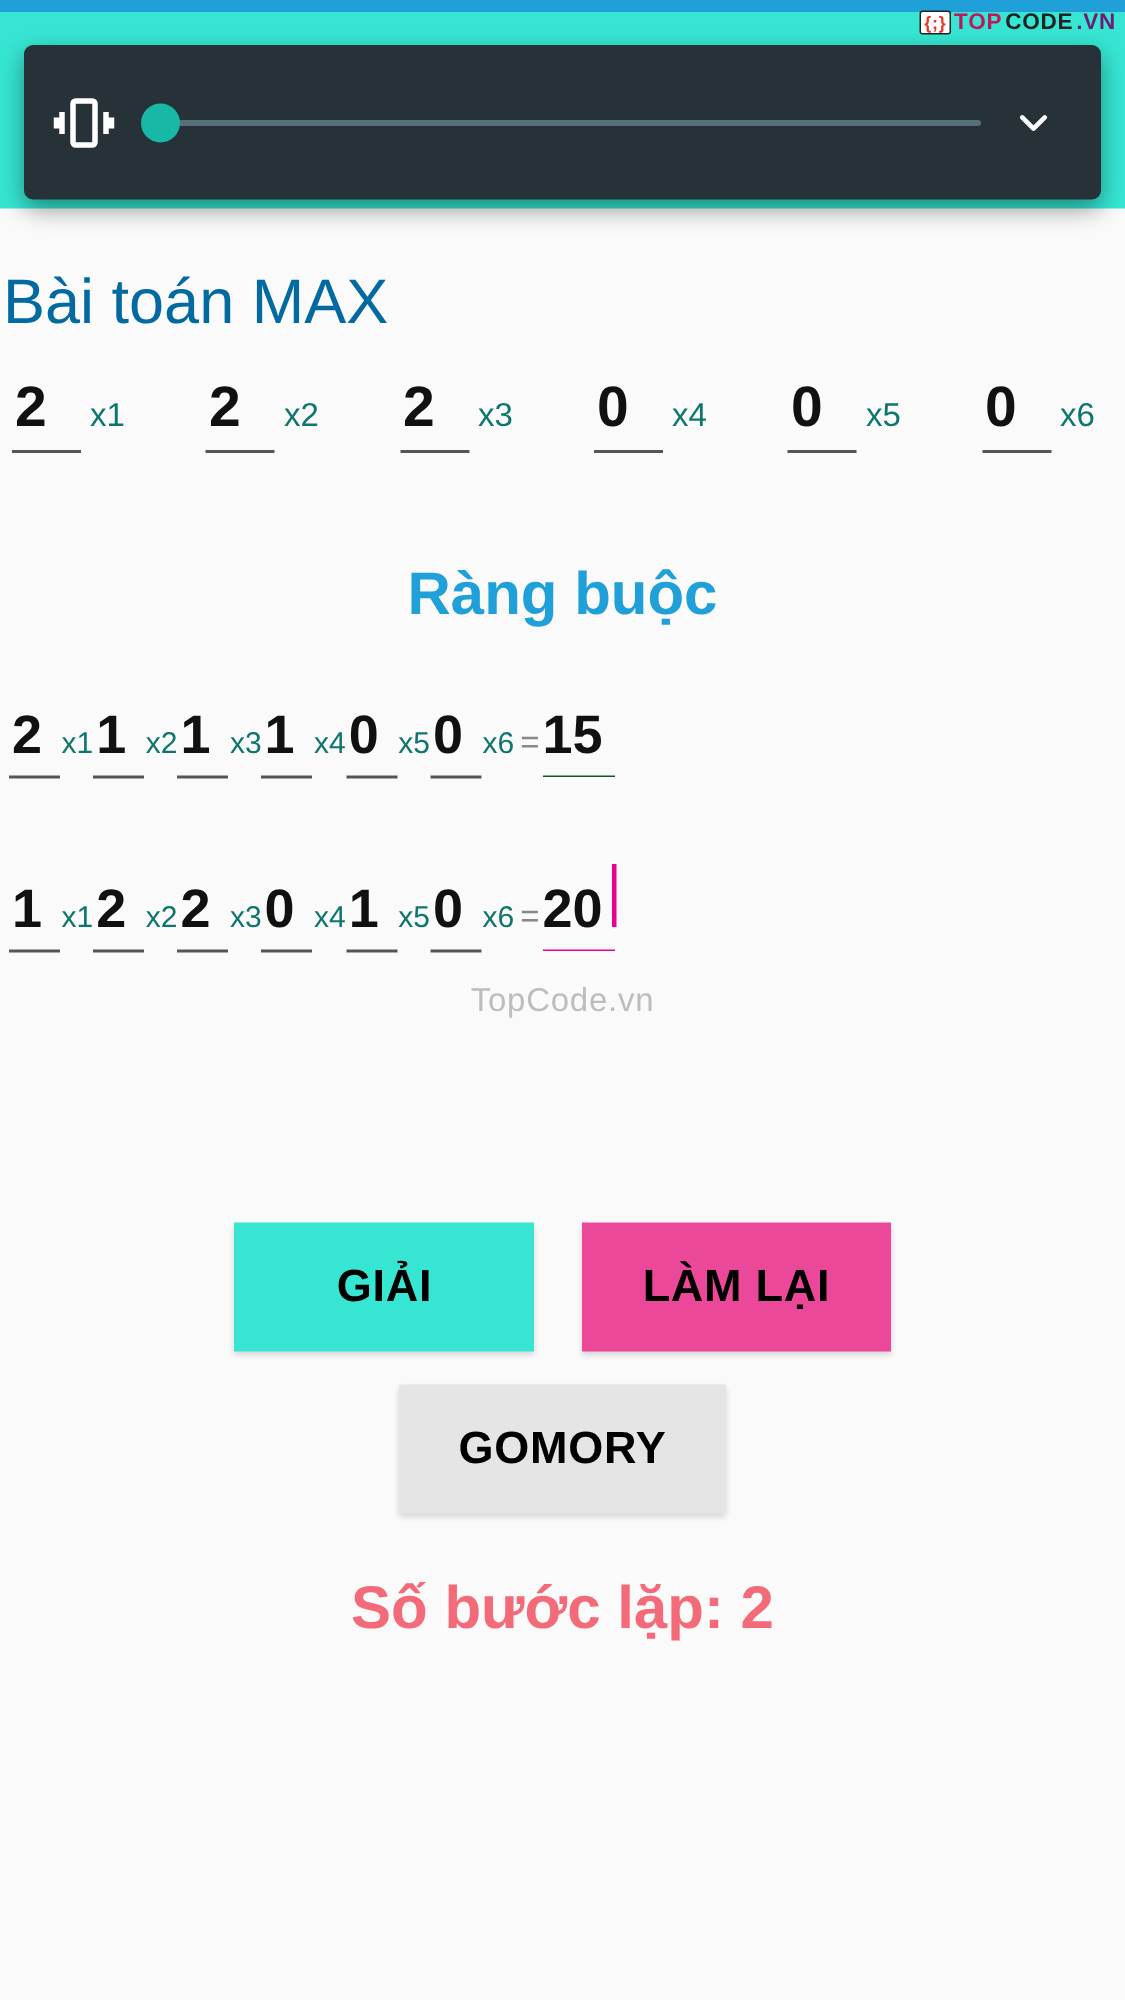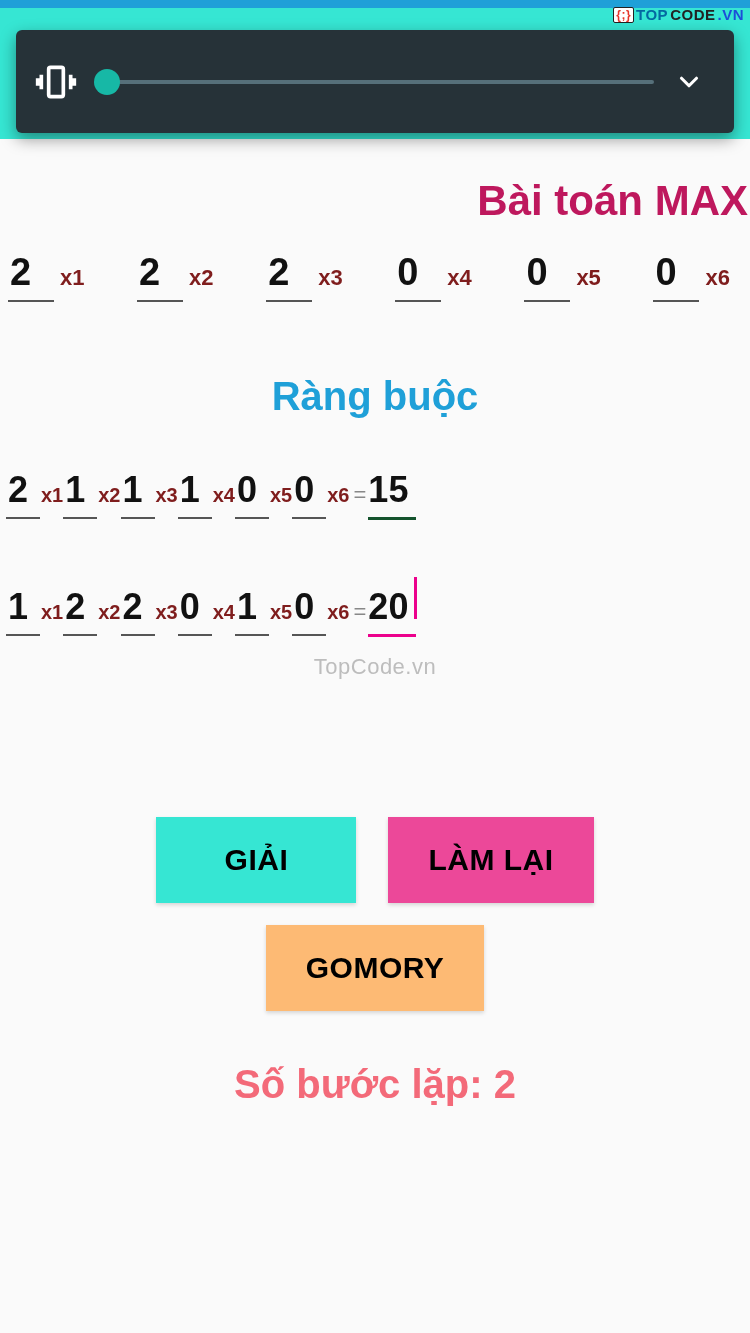--- a/index.html
+++ b/index.html
@@ -1,58 +1,58 @@
 <!DOCTYPE html>
 <html><head>
 <meta charset="utf-8">
 <style>
   * { box-sizing: border-box; margin: 0; padding: 0; }
   html, body { width: 750px; height: 1333px; font-family: Arial, Helvetica, sans-serif; background: #fafafa; overflow: hidden; }
   .status-strip { width: 100%; height: 8px; background: #1fa0d8; }
   .cyan-block { width: 100%; height: 131px; background: #36e6d3; position: relative; }
   .watermark-top { position: absolute; top: -3px; right: 6px; height: 19px; display:flex; align-items:center; gap:2px; font-weight:900; letter-spacing:0.5px; font-size:15px; color:#222; }
   .watermark-top .code-icon { color:#e6372b; font-weight:900; background:#fff; border:1.5px solid #222; padding:0 2px; border-radius:2px; font-size:12px;}
-  .watermark-top .top { color:#0369a1; }
+  .watermark-top .top { color:#be185d; }
   .watermark-top .code { color:#222; }
-  .watermark-top .vn { color:#1d4ed8; }
+  .watermark-top .vn { color:#701a75; }
   .overlay-panel {
     position: absolute; left: 16px; right: 16px; top: 22px; height: 103px;
     background: #263238; border-radius: 6px; box-shadow: 0 6px 16px rgba(0,0,0,0.4);
     display: flex; align-items: center; padding: 0 28px 0 18px; gap: 18px;
   }
   .vibrate-icon { width: 44px; height: 44px; display:flex; align-items:center; justify-content:center;}
   .vibrate-icon svg { width: 44px; height: 44px; }
   .slider-wrap { flex: 1; height: 40px; position: relative; display:flex; align-items:center; }
   .slider-track { height: 4px; background: #56707a; width: 100%; border-radius: 2px; }
   .slider-thumb { position:absolute; left: 0%; width: 26px; height:26px; background:#17b8a6; border-radius:50%; transform: translate(-2px,-50%); top:50%; }
   .chevron { width: 34px; height: 34px; display:flex; align-items:center; justify-content:center; }
   .chevron svg { width: 30px; height: 30px; }
 
   .page { padding: 30px 2px 0 2px; }
-  .title { text-align:right; color:#be185d; font-size:42px; font-weight:700; margin-top: 8px; margin-bottom: 26px; }
+  .title { text-align:left; color:#0369a1; font-size:42px; font-weight:400; margin-top: 8px; margin-bottom: 26px; }
   .obj-row { display:flex; justify-content: space-between; padding: 0 18px 0 6px; align-items: baseline; }
   .coef-group { display:flex; align-items:baseline; }
   .coef-input { width: 46px; font-size:38px; font-weight:700; color:#111; text-align:left; background:transparent; border:none; border-bottom: 2px solid #555; padding: 0 2px 6px 2px; font-family:inherit;}
-  .var-label { font-size:22px; color:#7f1d1d; margin-left:6px; font-weight:700;}
+  .var-label { font-size:22px; color:#0f766e; margin-left:6px; font-weight:400;}
   .subtitle { text-align:center; color:#1fa0d8; font-size:40px; font-weight:700; margin-top: 72px; margin-bottom: 50px; }
   .constraint-row { display:flex; align-items:baseline; padding: 0 4px; margin-bottom: 38px; }
   .constraint-row .coef-input { width: 34px; font-size:36px; }
   .constraint-row .var-label { font-size:20px; margin-left:1px;}
   .eq { font-size:22px; color:#888; margin: 0 2px 0 4px;}
-  .rhs { width: 48px; font-size:36px; font-weight:700; color:#111; text-align:left; background:transparent; border:none; border-bottom: 3px solid #14532d; padding:0 0 6px 0; font-family:inherit;}
+  .rhs { width: 48px; font-size:36px; font-weight:700; color:#111; text-align:left; background:transparent; border:none; border-bottom: 1px solid #14532d; padding:0 0 6px 0; font-family:inherit;}
   .rhs.active { border-bottom-color:#ec008c;margin-top:28px; }
   .cursor { display:inline-block; width:3px; height:42px; background:#ec008c; margin-left:-2px; vertical-align:-6px;}
 
   .buttons { margin-top: 180px; display:flex; flex-wrap:wrap; justify-content:center; gap: 24px 32px; padding: 0 30px;}
   .btn { height: 86px; min-width: 200px; padding: 0 40px; display:flex; align-items:center; justify-content:center; font-size:30px; font-weight:700; color:#000; border:none; cursor:pointer; letter-spacing:0.5px; box-shadow: 0 2px 4px rgba(0,0,0,0.15);}
   .btn-cyan { background:#36e6d3; }
   .btn-pink { background:#ec4899; }
-  .btn-orange { background:#fdba74; }
+  .btn-orange { background:#e5e5e5; }
 
-  .results { margin-top: 46px; text-align:center; }
+  .results { margin-top: 36px; text-align:center; }
   .res-line { font-size:40px; font-weight:700; line-height:1.35;}
   .res-pink { color:#f36a79;}
   .res-amber { color:#f5b82f;}
   .res-black { color:#111;}
 
   .centermark { position:absolute; left:50%; top:50%; transform:translate(-50%,-50%); color:#bdbdbd; font-size:22px; font-weight:400; letter-spacing:0.5px; pointer-events:none;}
   .bottommark { position:absolute; left:50%; bottom: 24px; transform:translateX(-50%); color:#bdbdbd; font-size:22px; font-weight:400; letter-spacing:0.5px; pointer-events:none;}
   .root { position:relative; width:750px; height:1333px;}
 </style>
 </head>

